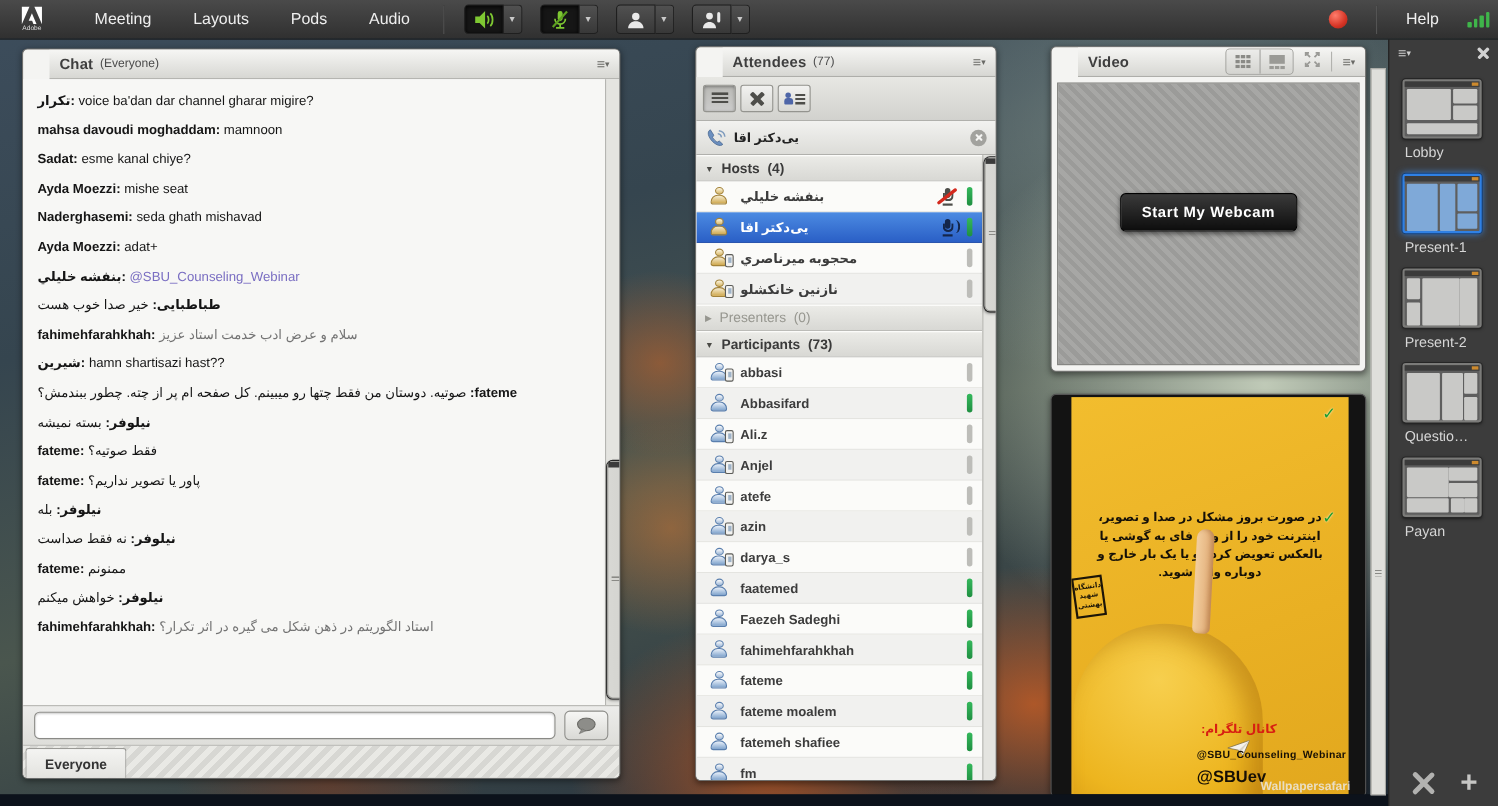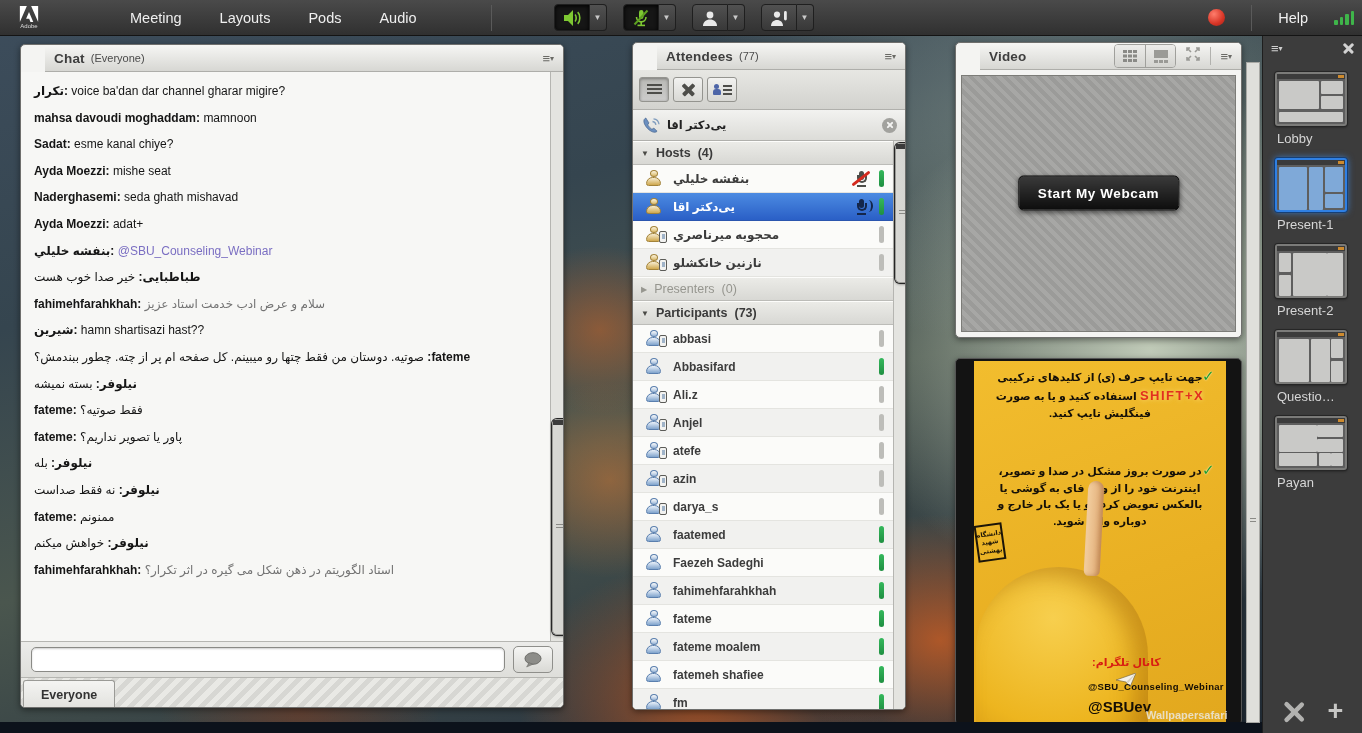--- a/index.html
+++ b/index.html
@@ -12,21 +12,21 @@
       radial-gradient(160px 140px at 610px 480px, rgba(215,120,50,.5), transparent 70%),
       radial-gradient(220px 180px at 940px 640px, rgba(205,95,35,.8), transparent 70%),
       radial-gradient(260px 200px at 700px 700px, rgba(190,85,30,.75), transparent 70%),
       radial-gradient(200px 160px at 300px 710px, rgba(120,60,35,.6), transparent 70%),
       radial-gradient(400px 350px at 1150px 350px, rgba(205,215,195,.9), transparent 75%),
       radial-gradient(500px 300px at 1050px 120px, rgba(160,175,165,.5), transparent 75%),
       linear-gradient(165deg,#3d4d5c 0%,#35454f 30%,#4a564e 55%,#2e3a42 80%,#1c2630 100%);
   }
   
   .menubar{position:absolute;left:0;top:0;width:1362px;height:36px;display:flex;align-items:center;
-    background:linear-gradient(#4a4a4a,#303030);border-bottom:1px solid #141414;z-index:30;gap:44px;}
+    background:linear-gradient(#4a4a4a,#303030);border-bottom:1px solid #141414;z-index:30;}
   .logo{margin-left:12px;display:flex;flex-direction:column;align-items:center;width:34px;}
   .logo svg{display:block;}
   .logo .logotext{font-size:6px;color:#ddd;margin-top:1px;}
   .menuitems{display:flex;gap:38px;margin-left:40px;}
   .menuitem{color:#efefef;font-size:14.5px;cursor:default;}
   .mb-sep{width:1px;height:26px;background:#1d1d1d;border-right:1px solid #5a5a5a;margin:0 18px 0 30px;}
   .controls{display:flex;gap:16px;align-items:center;}
   .ctrl{display:flex;}
   .ctrl .btn{width:36px;height:27px;display:flex;align-items:center;justify-content:center;
     background:linear-gradient(#515151,#383838);border:1px solid #1f1f1f;border-radius:4px 0 0 4px;}
@@ -692,25 +692,20 @@
       </span>
     </div>
     <div class="video-area">
       <span class="webcam-btn">Start My Webcam</span>
     </div>
   </div>
 
   <div class="pod share">
     <div class="poster">
       <span class="pcheck" style="left:228px;top:6px;">✓</span>
-      <div class="pitem" style="top:8px;">
-        <span>جهت تایپ حرف (ی) از کلیدهای ترکیبی</span>
-        <span class="shortcut">SHIFT+X</span>
-        <span>استفاده کنید و یا به صورت فینگلیش تایپ کنید.</span>
-      </div>
       <span class="pcheck" style="left:228px;top:100px;">✓</span>
       <div class="pitem" style="top:102px;">
         <span>در صورت بروز مشکل در صدا و تصویر، اینترنت خود را از وای فای به گوشی یا بالعکس تعویض کرده و یا یک بار خارج و دوباره وارد شوید.</span>
       </div>
       <div class="stamp">دانشگاه شهید بهشتی</div>
       <div class="sweater"></div>
       <div class="finger"></div>
       <div class="tg-row">
         <span class="tg-label">کانال تلگرام:</span>
         <svg width="20" height="14" viewBox="0 0 20 14">

